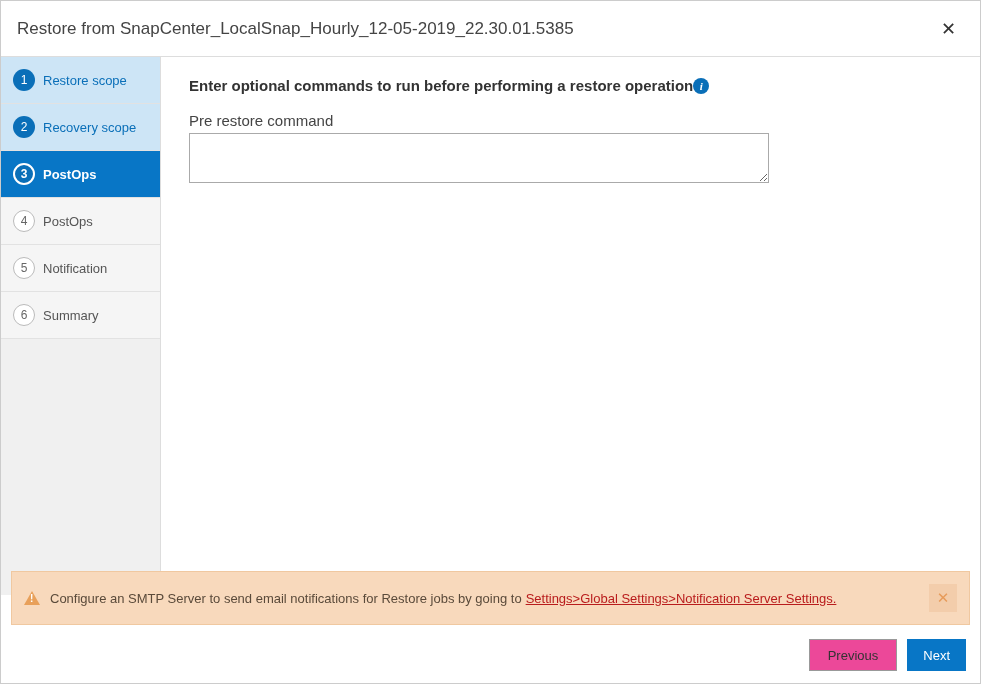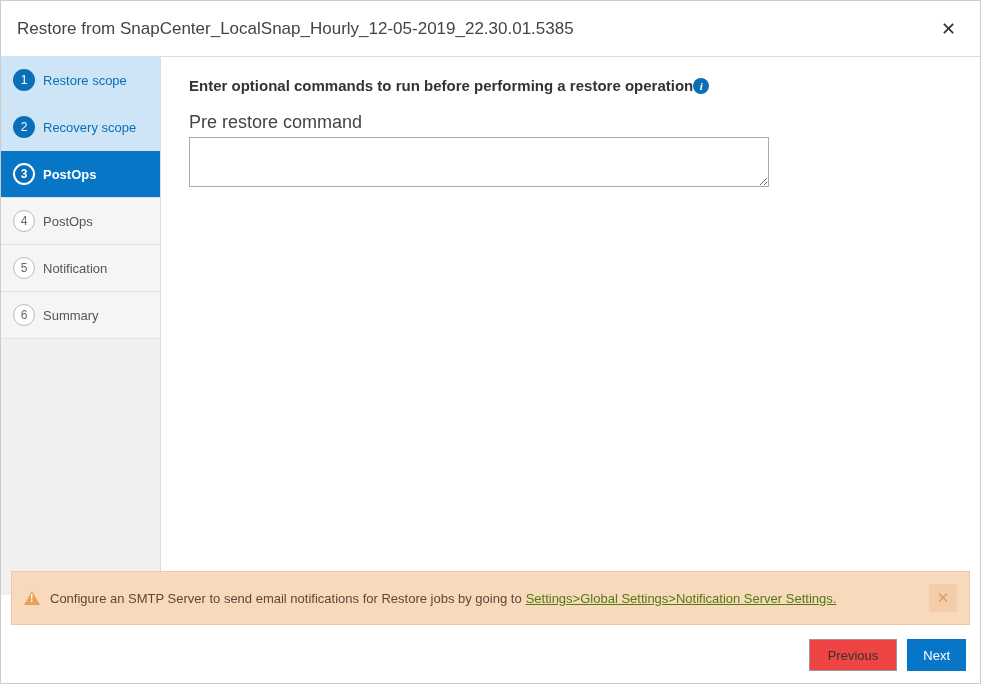--- a/index.html
+++ b/index.html
@@ -115,21 +115,21 @@
     color: #fff;
     font-size: 11px;
     font-weight: bold;
     font-style: italic;
     display: inline-flex;
     align-items: center;
     justify-content: center;
     font-family: Georgia, serif;
   }
   .field-label {
-    font-size: 18px;
+    font-size: 15px;
     color: #444;
     margin-bottom: 4px;
   }
   .command-textarea {
     width: 580px;
     height: 50px;
     border: 1px solid #aaa;
     resize: both;
     padding: 4px;
     font-family: inherit;
@@ -161,21 +161,21 @@
   .warn-icon::after {
     content: "!";
     position: absolute;
     left: -2px;
     top: 2px;
     color: #fff;
     font-size: 10px;
     font-weight: bold;
   }
   .notif-link {
-    color: #4d7c0f;
+    color: #b91c1c;
     text-decoration: underline;
     margin-left: 4px;
     cursor: pointer;
   }
   .notif-close {
     margin-left: auto;
     width: 28px;
     height: 28px;
     background: #f3cdab;
     color: #e79b5a;
@@ -191,21 +191,21 @@
     bottom: 12px;
     display: flex;
     gap: 10px;
   }
   .btn {
     height: 32px;
     padding: 0 18px;
     font-size: 13px;
     cursor: pointer;
     border: 1px solid #999;
-    background: #ef4444;
+    background: #ec4899;
     color: #333;
   }
   .btn.primary {
     background: #0876c6;
     border-color: #0876c6;
     color: #fff;
     padding: 0 15px;
   }
 </style>
 </head>

